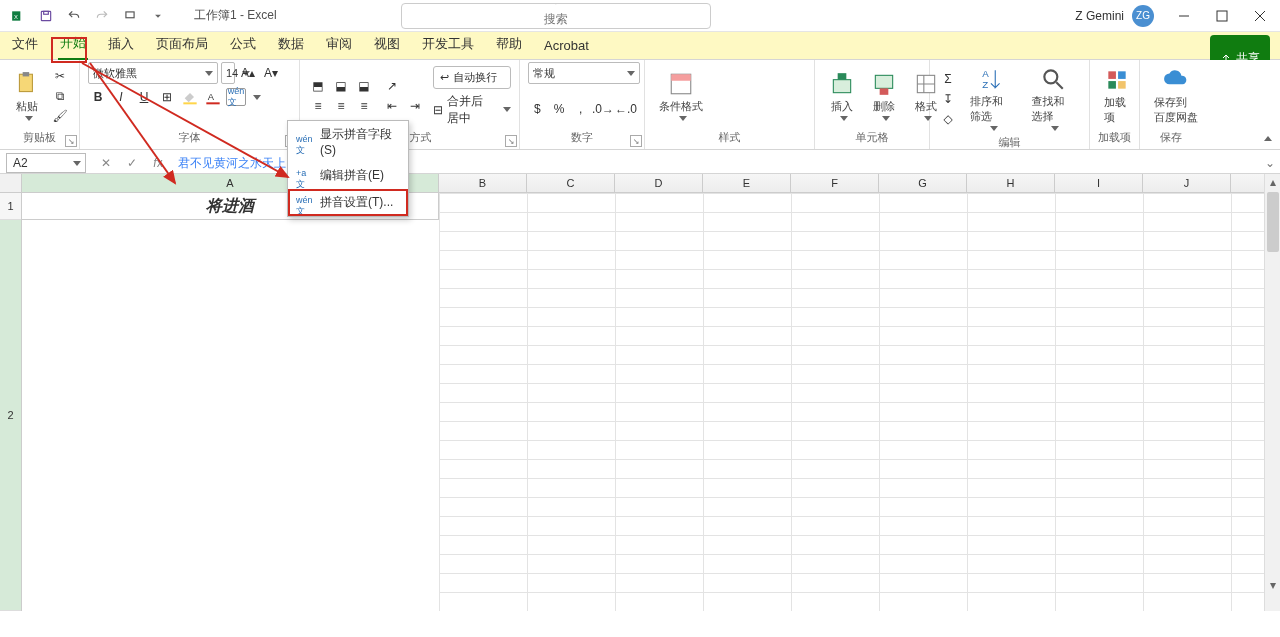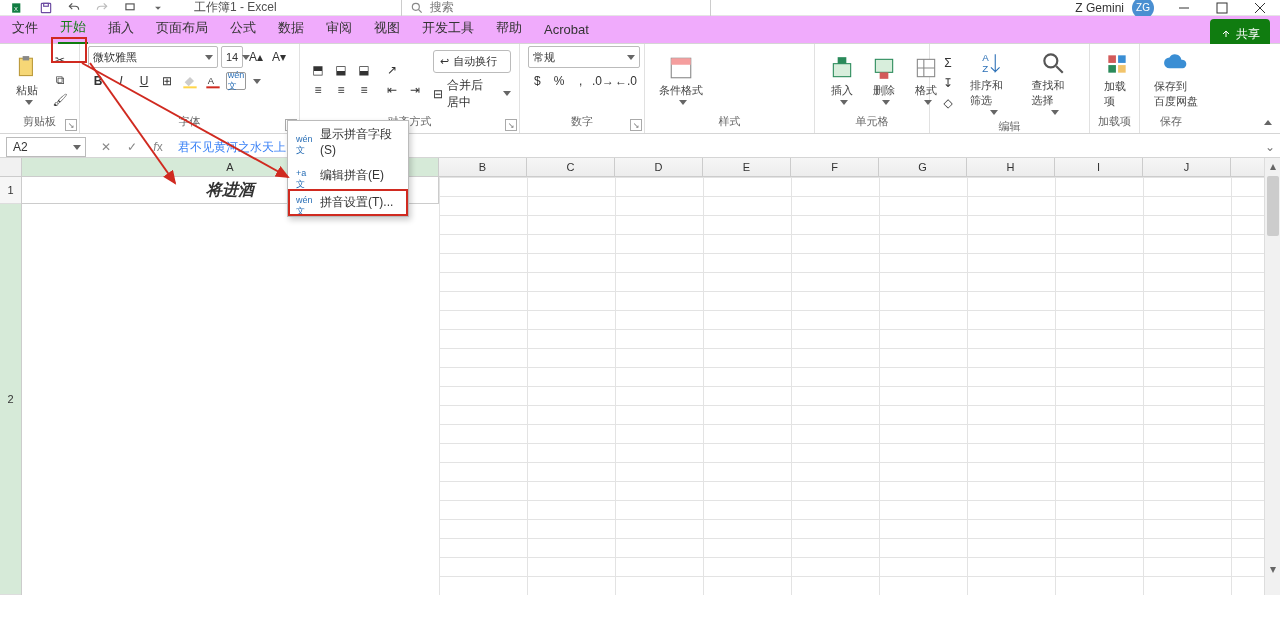--- a/index.html
+++ b/index.html
@@ -1,34 +1,34 @@
 <!DOCTYPE html>
 <html><head>
 <meta charset="utf-8">
 <style>
   * { box-sizing: border-box; margin: 0; padding: 0; font-family: "Microsoft YaHei", "Segoe UI", sans-serif; }
   html, body { width: 1280px; height: 637px; overflow: hidden; background: #fff; font-size: 12px; color: #333; }
 
   
-  .titlebar { display: flex; align-items: center; height: 16px; background: #fff; border-bottom: 1px solid #e5e5e5; padding: 0 6px; gap: 4px; }
+  .titlebar { display: flex; align-items: center; height: 32px; background: #fff; border-bottom: 1px solid #e5e5e5; padding: 0 6px; gap: 4px; }
   .titlebar .icon-btn { width: 24px; height: 24px; display: flex; align-items: center; justify-content: center; border-radius: 4px; }
   .titlebar .icon-btn svg { width: 14px; height: 14px; }
   .title-text { margin-left: 20px; font-size: 12px; color: #505050; }
-  .searchbox { margin-left: 120px; width: 310px; height: 26px; border: 1px solid #ccc; border-radius: 4px; display: flex; align-items: center; padding: 0 8px; color: #777; gap: 6px; }
+  .searchbox { margin-left: 120px; width: 310px; height: 26px; border: 1px solid #ccc; border-radius: 4px; display: flex; align-items: center; padding: 0 8px; color: #777; gap: 6px; flex-direction: column; }
   .spacer { flex: 1; }
   .user { display: flex; align-items: center; gap: 8px; }
   .avatar { width: 22px; height: 22px; border-radius: 50%; background: #4a8fd1; color: #fff; display: flex; align-items: center; justify-content: center; font-size: 10px; }
   .win-controls { display: flex; gap: 10px; margin-left: 12px; }
   .win-controls .wc { width: 28px; height: 28px; display: flex; align-items: center; justify-content: center; }
 
   
-  .tabs { display: flex; align-items: flex-end; height: 28px; padding: 0 10px; gap: 18px; border-bottom: 1px solid #d5d5d5; position: relative; background: #f0abfc; }
+  .tabs { display: flex; align-items: flex-end; height: 28px; padding: 0 10px; gap: 18px; border-bottom: 1px solid #d5d5d5; position: relative; background: #fef9c3; }
   .tab { font-size: 13px; color: #333; padding: 4px 2px 6px; }
   .tab.active { color: #107c10; border-bottom: 2px solid #107c10; margin-bottom: -1px; }
-  .share-btn { position: absolute; right: 10px; top: 3px; background: #107c10; color: #fff; font-size: 12px; padding: 7px 10px; border-radius: 4px; display: flex; align-items: center; gap: 4px; }
+  .share-btn { position: absolute; right: 10px; top: 3px; background: #107c10; color: #fff; font-size: 12px; padding: 15px 10px; border-radius: 4px; display: flex; align-items: center; gap: 4px; }
 
   
   .ribbon { height: 90px; display: flex; border-bottom: 1px solid #d5d5d5; background: #fff; }
   .group { border-right: 1px solid #e1e1e1; display: flex; flex-direction: column; justify-content: space-between; padding: 2px 8px 2px 8px; position: relative; }
   .group-title { text-align: center; font-size: 11px; color: #666; padding-bottom: 2px; }
   .group-body { flex: 1; display: flex; align-items: center; gap: 4px; }
   .big-btn { display: flex; flex-direction: column; align-items: center; justify-content: center; gap: 2px; font-size: 11px; color: #444; padding: 4px 6px; }
   .big-btn svg, .big-btn .szicon { width: 26px; height: 26px; }
   .sub-col { display: flex; flex-direction: column; gap: 2px; }
   .mini { width: 20px; height: 18px; display: flex; align-items: center; justify-content: center; }
@@ -192,21 +192,21 @@
     <div class="grp-launcher">↘</div>
   </div>
 
   <div class="group" style="width:220px;">
     <div class="group-body" style="flex-direction:column; align-items:stretch; gap:4px;">
       <div class="row">
         <div class="combo" style="width:130px;">
             <span>微软雅黑</span>
             <span class="caret"></span>
           </div>
-        <div class="combo" style="width:22px;">
+        <div class="combo" style="width:14px;">
             <span>14</span>
             <span class="caret"></span>
           </div>
         <div class="mini">A▴</div>
         <div class="mini">A▾</div>
       </div>
       <div class="row">
         <div class="mini">
             <b>B</b>
           </div>
@@ -270,21 +270,21 @@
           <span>合并后居中</span>
           <span class="caret"></span>
         </div>
       </div>
     </div>
     <div class="group-title">对齐方式</div>
     <div class="grp-launcher">↘</div>
   </div>
 
   <div class="group" style="width:125px;">
-    <div class="group-body" style="flex-direction:column; gap:4px; align-items:stretch;">
+    <div class="group-body" style="flex-direction:column; gap:16px; align-items:stretch;">
       <div class="combo" style="width:112px;">
           <span>常规</span>
           <span class="caret"></span>
         </div>
       <div class="row">
         <span class="mini">$</span>
         <span class="mini">%</span>
         <span class="mini">,</span>
         <span class="mini">.0→</span>
         <span class="mini">←.0</span>

